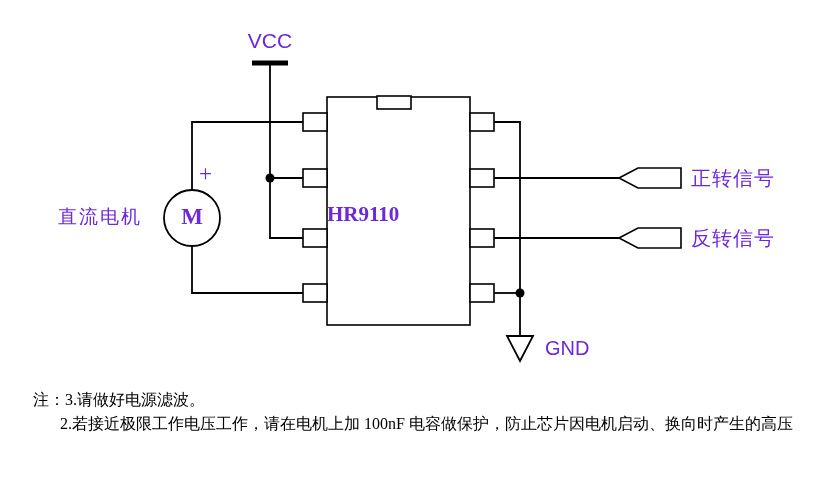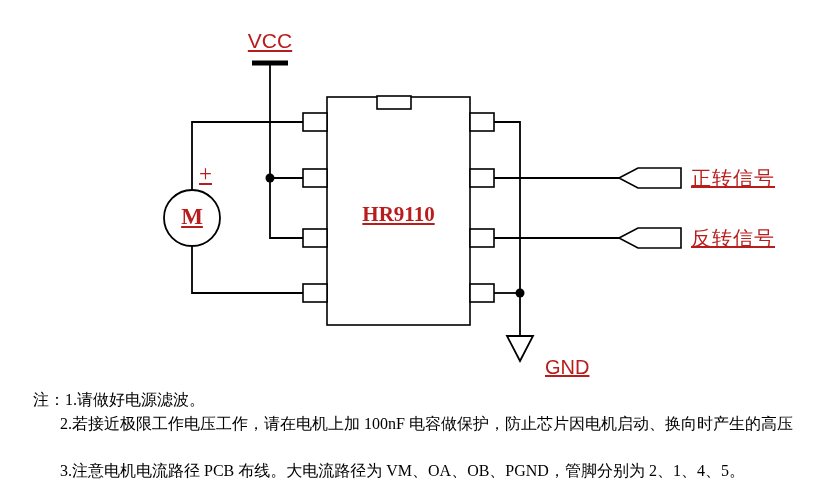--- a/index.html
+++ b/index.html
@@ -6,27 +6,27 @@
   .canvas {
     position: relative;
     width: 834px;
     height: 501px;
     background: #ffffff;
     overflow: hidden;
     color: #000;
     font-family: "Liberation Serif", "DejaVu Serif", serif;
   }
   .layer { position: absolute; left: 0; top: 0; }
-  .lbl { position: absolute; white-space: nowrap; color: #b91c1c; line-height: 1.1; text-decoration: underline; }
+  .lbl { position: absolute; white-space: nowrap; color: #6d28d9; line-height: 1.1; }
 
   .vcc-label   { left: 246px; top: 29px;  width: 48px; text-align: center; font-size: 21px;
                  font-family: "Liberation Sans", "DejaVu Sans", sans-serif; }
-  .gnd-label   { left: 545px; top: 356px; font-size: 20px;
+  .gnd-label   { left: 545px; top: 337px; font-size: 20px;
                  font-family: "Liberation Sans", "DejaVu Sans", sans-serif; }
-  .ic-label    { left: 327px; top: 203px; width: 143px; text-align: center;
+  .ic-label    { left: 327px; top: 203px; width: 143px; text-align: left;
                  font-size: 21px; font-weight: bold; }
   .motor-symbol{ left: 164px; top: 204px; width: 56px; text-align: center;
                  font-size: 23px; font-weight: bold; }
   .plus-sign   { left: 199px; top: 161px; font-size: 23px; }
   .motor-label { left: 58px;  top: 207px; font-size: 19px; letter-spacing: 2px; }
   .fwd-label   { left: 691px; top: 167px; font-size: 20px; letter-spacing: 1px; }
   .rev-label   { left: 691px; top: 227px; font-size: 20px; letter-spacing: 1px; }
 
   .note { position: absolute; font-size: 16px; white-space: nowrap; color: #000; }
   .note-1 { left: 33px; top: 390px; }
@@ -73,21 +73,21 @@
     <circle cx="192" cy="218" r="28" fill="#ffffff" stroke="#000" stroke-width="1.8"></circle>
 
     <polygon points="619,178 638,168 681,168 681,188 638,188" fill="#ffffff" stroke="#000" stroke-width="1.6"></polygon>
     <polygon points="619,238 638,228 681,228 681,248 638,248" fill="#ffffff" stroke="#000" stroke-width="1.6"></polygon>
   </svg>
 
   <div class="lbl vcc-label">VCC</div>
   <div class="lbl ic-label">HR9110</div>
   <div class="lbl motor-symbol">M</div>
   <div class="lbl plus-sign">+</div>
+  <div class="lbl motor-label">直流电机</div>
   <div class="lbl fwd-label">正转信号</div>
   <div class="lbl rev-label">反转信号</div>
   <div class="lbl gnd-label">GND</div>
 
-  <div class="note note-1">注：1.请做好电源滤波。</div>
+  <div class="note note-1">注：3.请做好电源滤波。</div>
   <div class="note note-2">2.若接近极限工作电压工作，请在电机上加 100nF 电容做保护，防止芯片因电机启动、换向时产生的高压</div>
-  <div class="note note-4">3.注意电机电流路径 PCB 布线。大电流路径为 VM、OA、OB、PGND，管脚分别为 2、1、4、5。</div>
 
 </div>
 
 </body></html>

